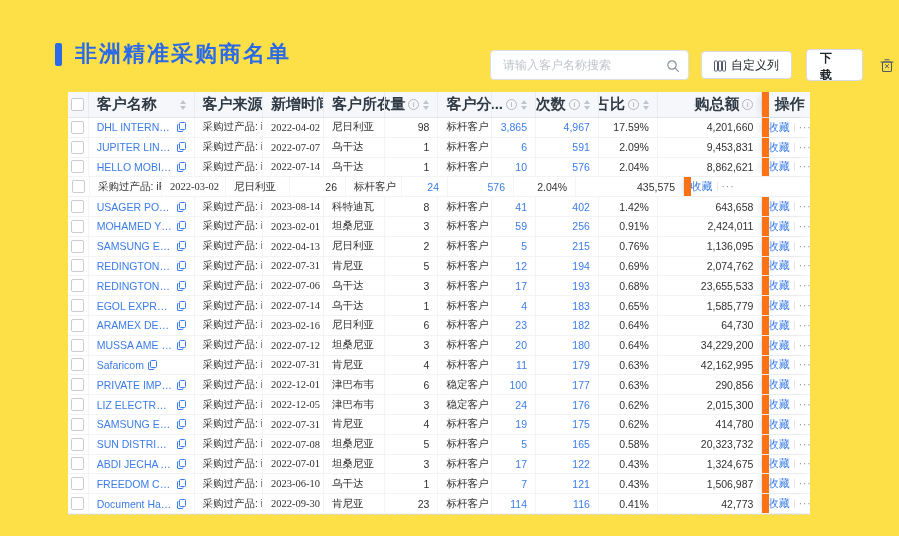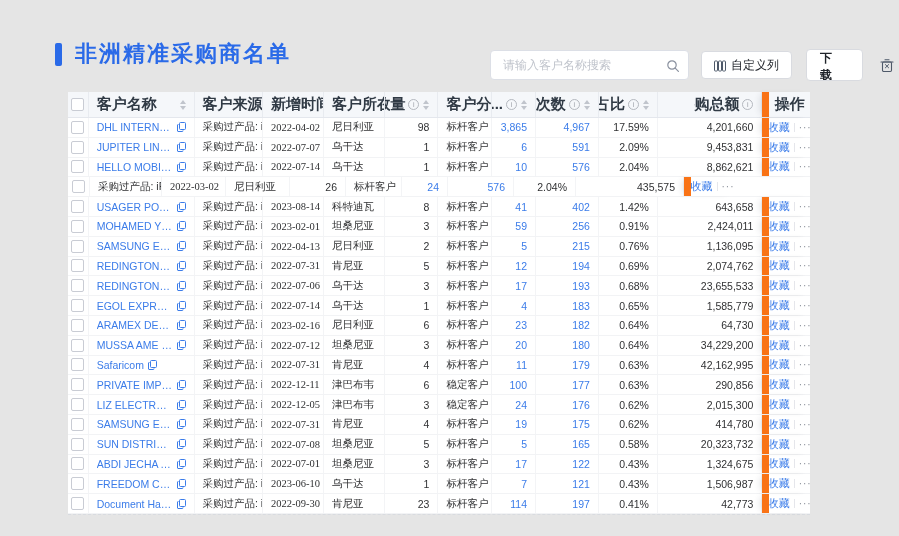--- a/index.html
+++ b/index.html
@@ -1,17 +1,17 @@
 <!DOCTYPE html>
 <html><head>
 <meta charset="utf-8">
 <style>
   html,body{margin:0;padding:0;width:899px;height:536px;background:#ffffff;overflow:hidden;
     font-family:"Liberation Sans","DejaVu Sans",sans-serif;-webkit-font-smoothing:antialiased;}
-  .page{position:relative;width:899px;height:536px;background:#e5e5e5;}
+  .page{position:relative;width:899px;height:536px;background:#fde047;}
 
   
   .title-row{position:absolute;left:55px;top:40px;display:flex;align-items:center;height:28px;}
   .title-accent{width:7px;height:23px;background:#2a6ae8;border-radius:2px;margin-right:13px;}
   .page-title{color:#2a6ae8;font-size:22px;font-weight:bold;letter-spacing:2px;}
 
   
   .toolbar{position:absolute;left:478px;top:50px;display:flex;align-items:center;height:30px;}
   .search-box{display:flex;align-items:center;width:182px;height:28px;border:1px solid #dcdfe6;
     border-radius:4px;background:#fff;padding:0 8px 0 10px;margin-left:12px;}
@@ -575,21 +575,21 @@
     <div class="td c-name">
       <a class="name-link">PRIVATE IMPORT/E...</a>
       <span class="copy-ic">
         <svg width="9" height="10" viewBox="0 0 9 10">
           <rect x="2.5" y="0.5" width="6" height="7" rx="1" fill="none" stroke="#3b7ce9" stroke-width="1"></rect>
           <path d="M1.5 2.5 H0.8 A0.6 0.6 0 0 0 0.5 3 V9 A0.6 0.6 0 0 0 1 9.5 H5.5 A0.6 0.6 0 0 0 6 9 V8.4" fill="none" stroke="#3b7ce9" stroke-width="1"></path>
         </svg>
       </span>
     </div>
     <div class="td c-source">采购过产品: iPh...</div>
-    <div class="td c-date">2022-12-11</div>
+    <div class="td c-date">2022-12-01</div>
     <div class="td c-loc">津巴布韦</div>
     <div class="td c-qty num">6</div>
     <div class="td c-layer">稳定客户</div>
     <div class="td c-sup num link">100</div>
     <div class="td c-times num link">177</div>
     <div class="td c-pct num">0.63%</div>
     <div class="td c-amt num">290,856</div>
     <div class="td c-ops">
       <span class="fav-link">收藏</span>
       <span class="ops-div"></span>
@@ -754,21 +754,21 @@
           <path d="M1.5 2.5 H0.8 A0.6 0.6 0 0 0 0.5 3 V9 A0.6 0.6 0 0 0 1 9.5 H5.5 A0.6 0.6 0 0 0 6 9 V8.4" fill="none" stroke="#3b7ce9" stroke-width="1"></path>
         </svg>
       </span>
     </div>
     <div class="td c-source">采购过产品: iPh...</div>
     <div class="td c-date">2022-09-30</div>
     <div class="td c-loc">肯尼亚</div>
     <div class="td c-qty num">23</div>
     <div class="td c-layer">标杆客户</div>
     <div class="td c-sup num link">114</div>
-    <div class="td c-times num link">197</div>
+    <div class="td c-times num link">116</div>
     <div class="td c-pct num">0.41%</div>
     <div class="td c-amt num">42,773</div>
     <div class="td c-ops">
       <span class="fav-link">收藏</span>
       <span class="ops-div"></span>
       <span class="row-more">···</span>
     </div>
   </div>
 </div>
   </div>

